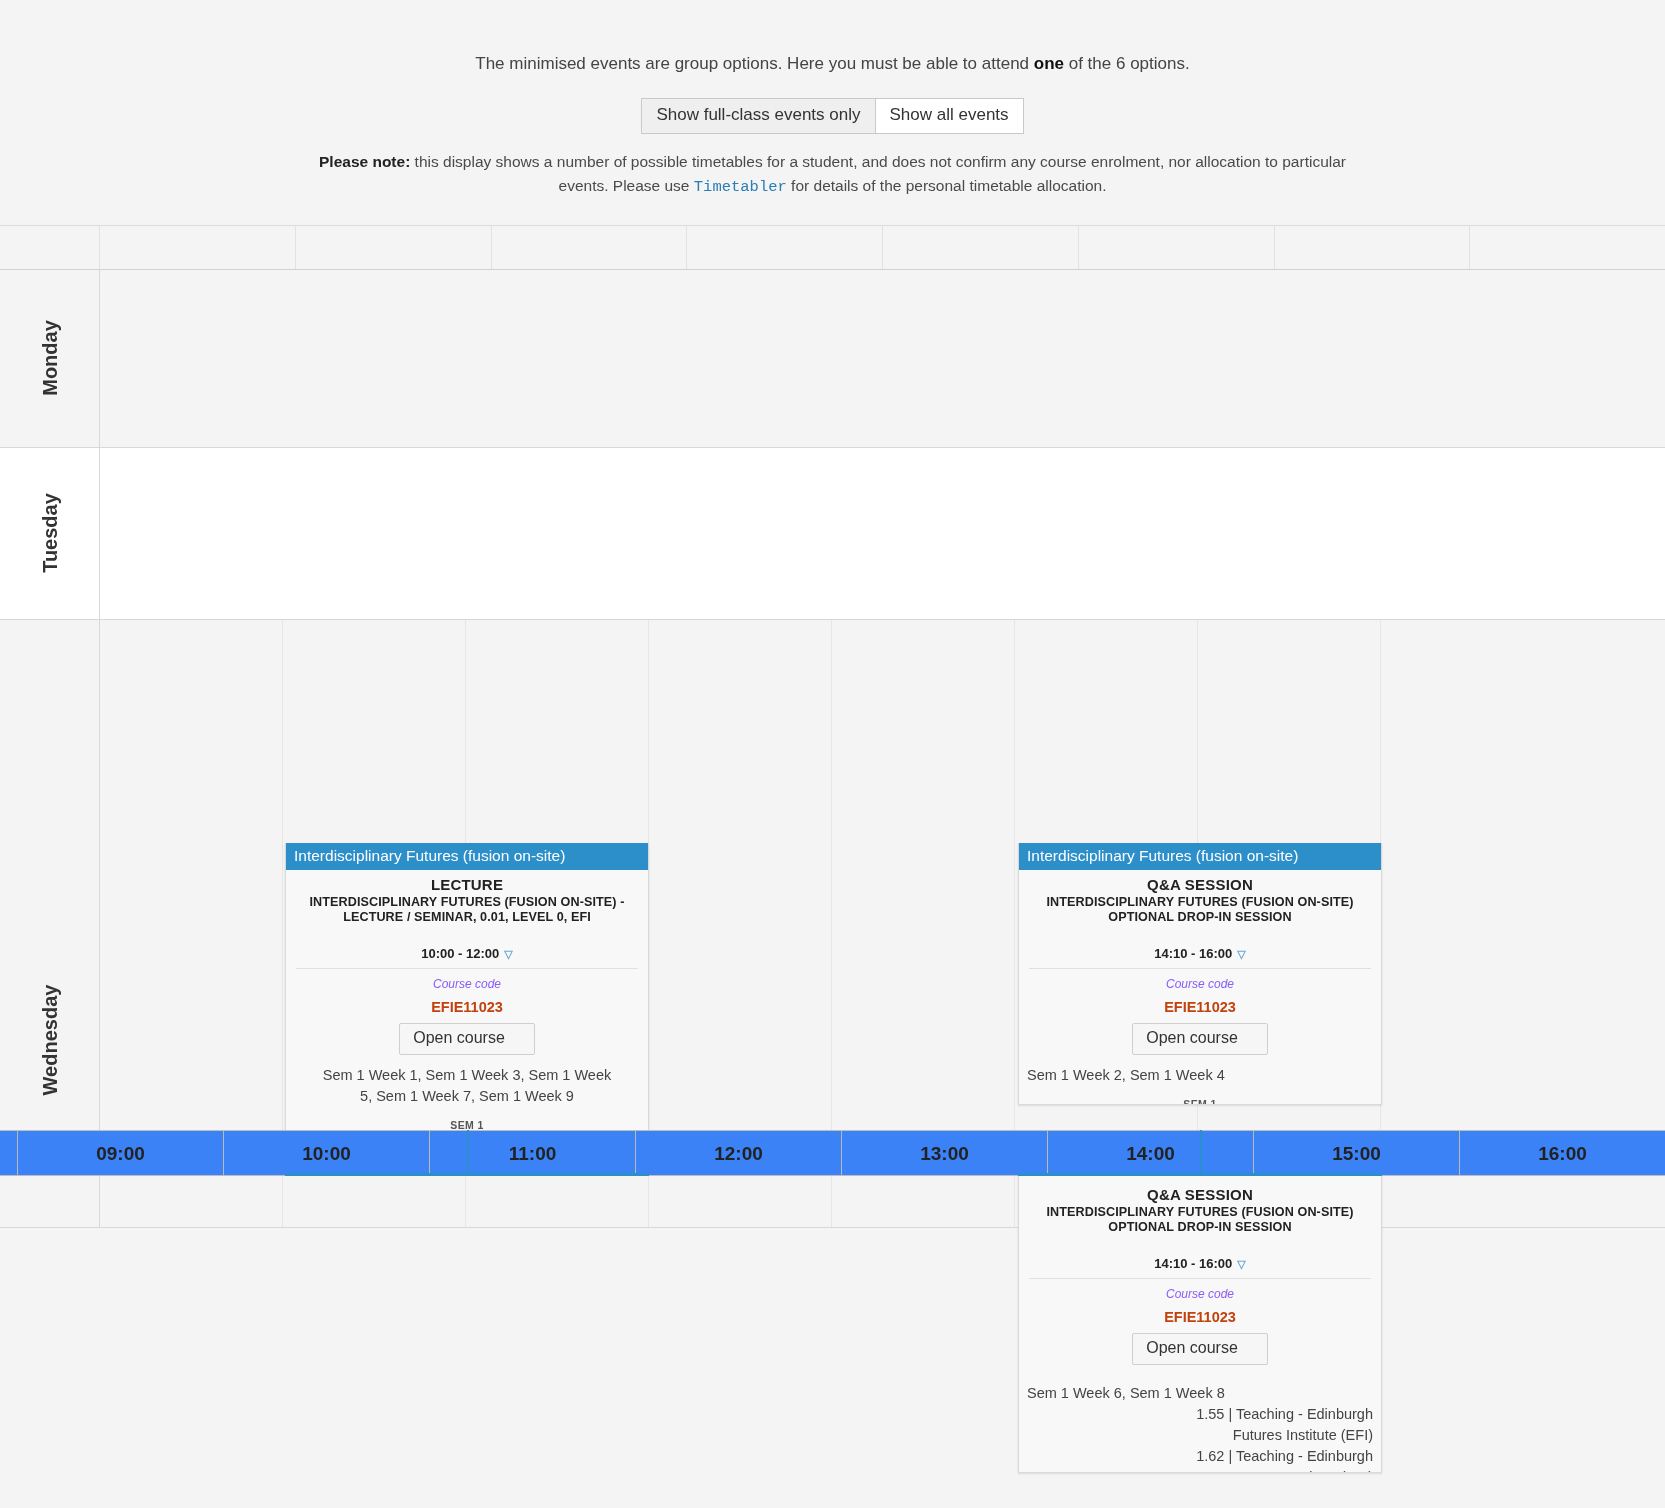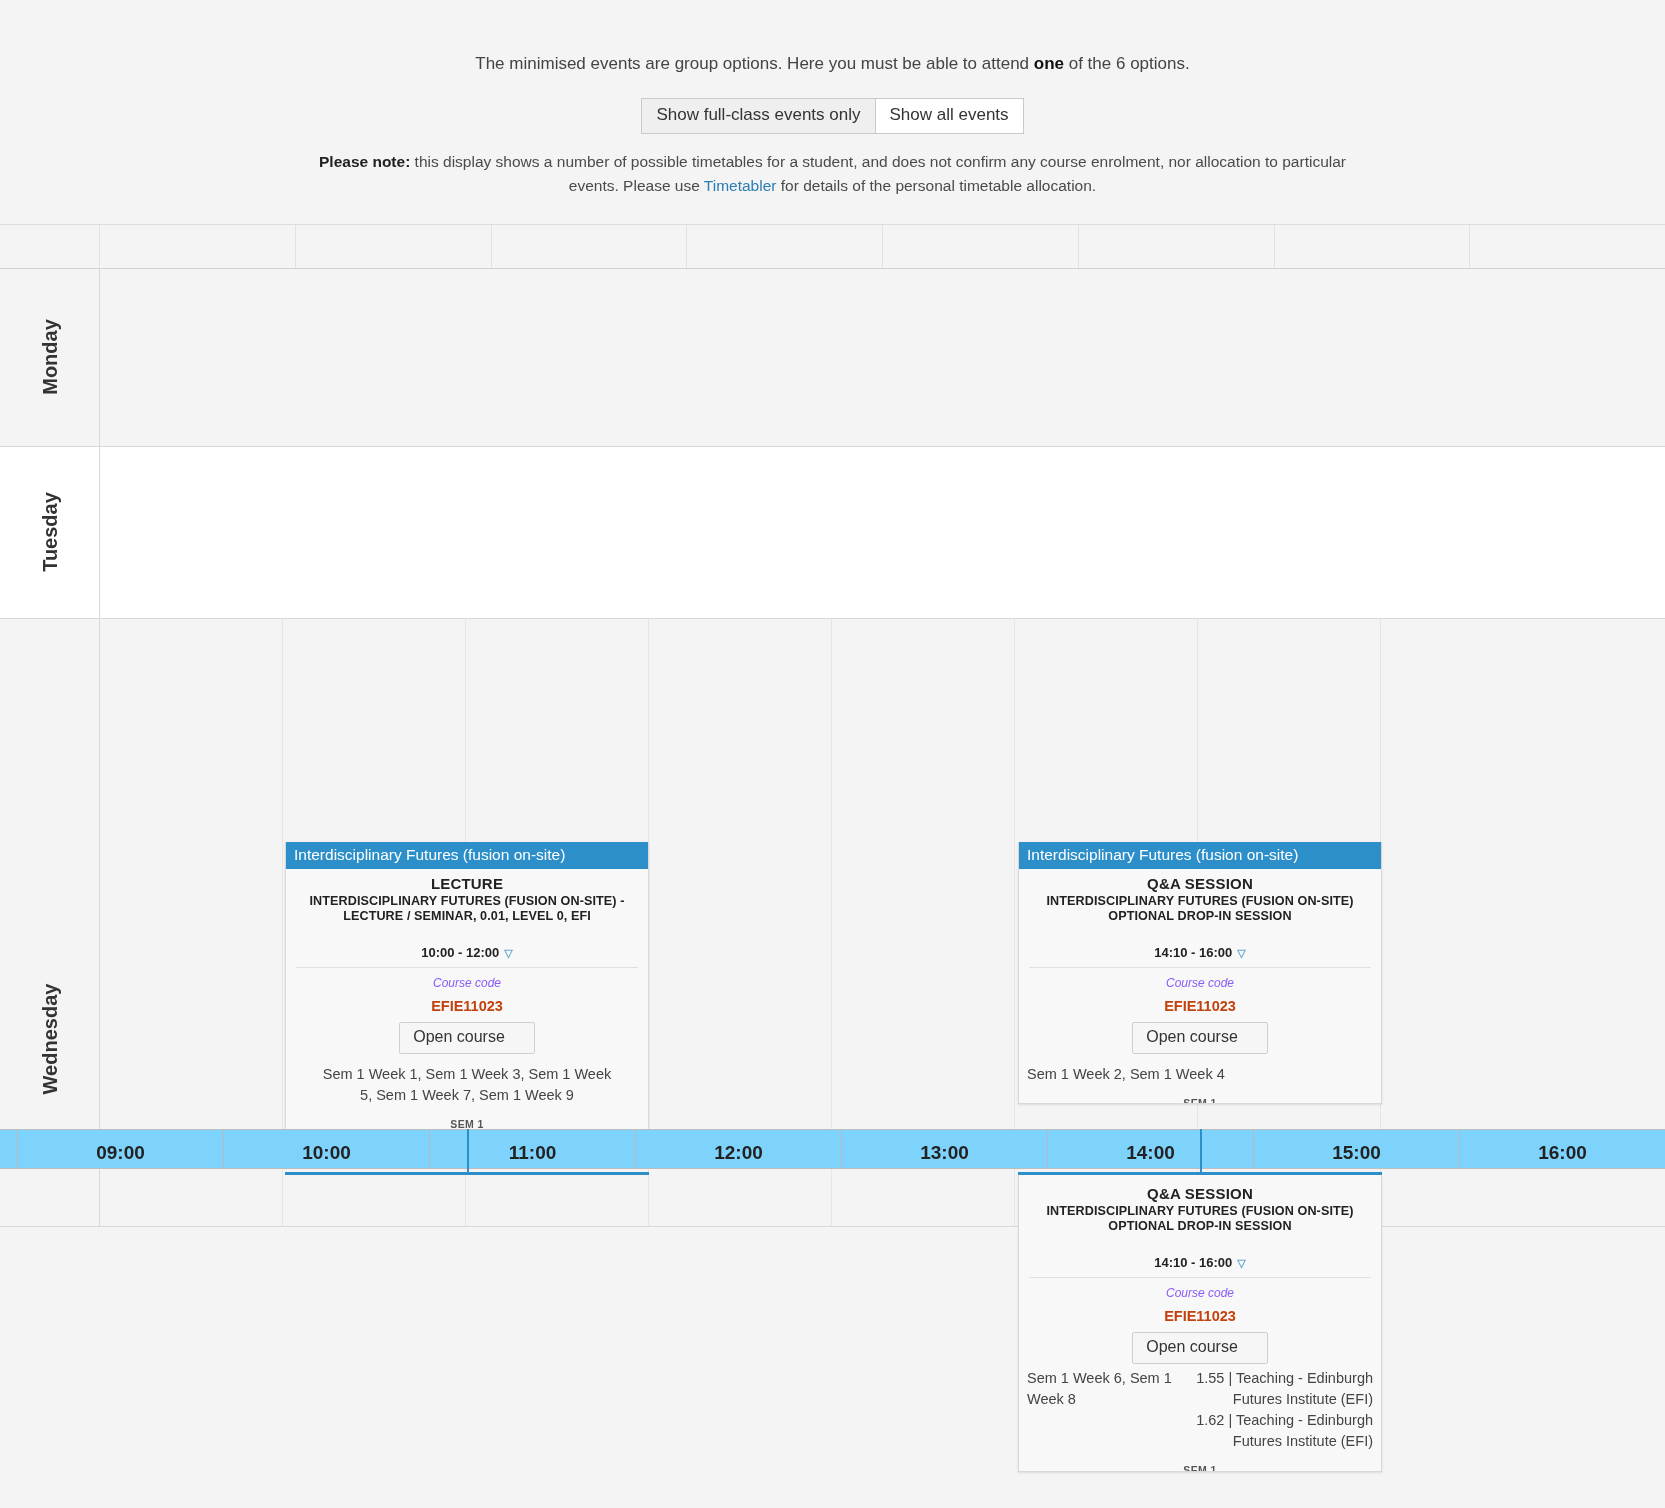--- a/index.html
+++ b/index.html
@@ -62,21 +62,21 @@
     font-size: 15.5px;
     color: #4a4a4a;
     margin-top: 16px;
     line-height: 1.55;
     max-width: 1030px;
     margin-left: auto;
     margin-right: auto;
     padding-bottom: 10px;
   }
   .note b { color: #222; }
-  .note a { color: #2b7db5; text-decoration: none; }
+  .note a { color: #2b7db5; text-decoration: none; font-family: Liberation Mono, monospace; }
 
   
   .grid-wrap {
     position: relative;
     width: 100%;
     margin-top: 6px;
     border-top: 1px solid #dcdcdc;
   }
 
   .col-header-row {
@@ -198,21 +198,21 @@
     cursor: pointer;
     line-height: 1.1;
   }
   .ev-weeks-text {
     font-size: 14.5px;
     color: #444;
     line-height: 1.45;
     margin-top: 10px;
     text-align: center;
   }
-  .ev-cols { display: flex; margin-top: 4px; }
+  .ev-cols { display: flex; margin-top: 18px; flex-direction: column; }
   .ev-cols .c1 { flex: 1 1 48%; font-size: 14.5px; color: #444; text-align: left; line-height: 1.45; }
   .ev-cols .c2 { flex: 1 1 52%; font-size: 14.5px; color: #444; text-align: right; line-height: 1.45; }
 
   .sem-block { margin-top: 12px; text-align: center; }
   .sem-title {
     font-size: 10.5px;
     font-weight: bold;
     color: #555;
     letter-spacing: .4px;
     margin-bottom: 3px;
@@ -237,22 +237,22 @@
     background: #808080;
     color: #ffffff;
     border-color: #808080;
     font-weight: bold;
   }
 
   
   .time-axis {
     position: absolute;
     left: 0; right: 0;
-    height: 40px;
-    background: #7dd3fc;
+    height: 46px;
+    background: #3b82f6;
     display: flex;
     z-index: 40;
     border-top: 1px solid #bdbdbd;
     border-bottom: 1px solid #bdbdbd;
   }
   .time-axis .ta-spacer { width: 18px; flex: 0 0 18px; border-right: 1px solid #b9b9b9; }
   .time-cell {
     flex: 1 1 0;
     text-align: center;
     line-height: 46px;

